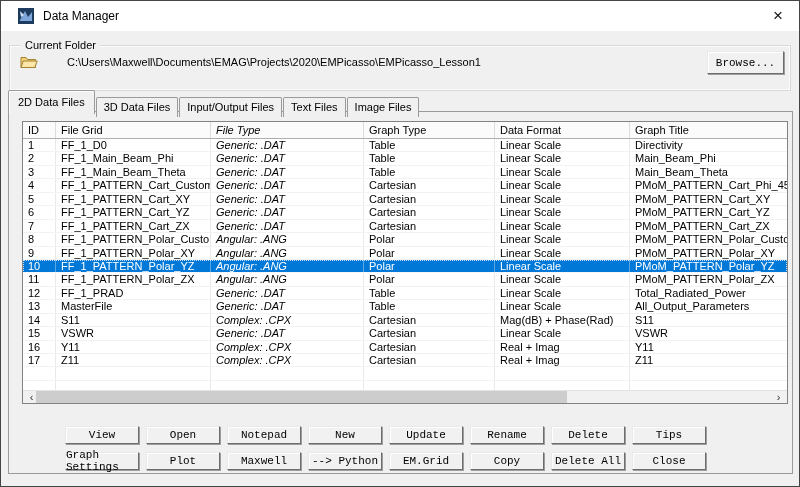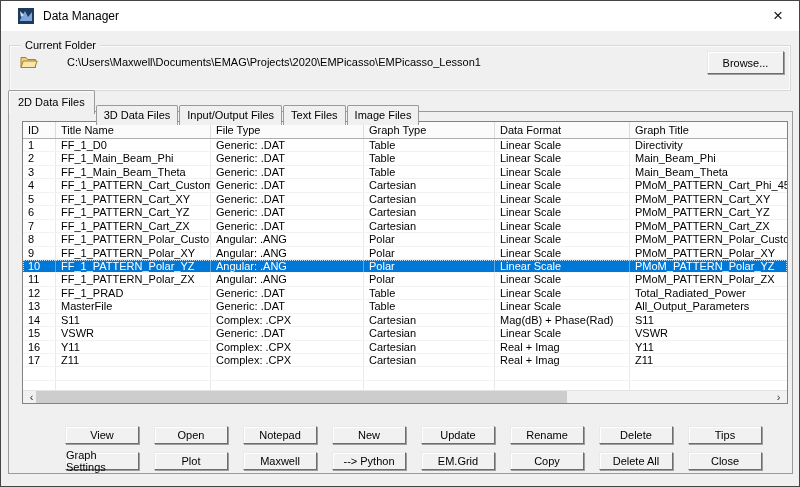--- a/index.html
+++ b/index.html
@@ -24,64 +24,64 @@
   .groupbox-label { position:absolute; top:-7px; left:11px; background:#f0f0f0;
                     padding:0 4px; font-size:11px; }
   .folder-row { position:absolute; left:10px; top:9px; display:flex; align-items:center; gap:9px; }
   .path-text { font-size:11px;margin-left:20px; }
   .browse-btn { position:absolute; right:6px; top:5px; width:77px; height:23px; }
 
   
   .wbtn { background:#f1f1f1; border:1px solid #6d6d6d;
           border-top-color:#e9e9e9; border-left-color:#e9e9e9;
           box-shadow: inset 1px 1px 0 #ffffff, 1px 1px 0 rgba(90,90,90,.55);
-          font-family:Liberation Sans, sans-serif; font-size:11px; color:#000;
+          font-family:Liberation Mono, monospace; font-size:11px; color:#000;
           display:flex; align-items:center; justify-content:center; cursor:default; }
 
   
   .tabbar { position:absolute; left:7px; top:87px; display:flex; align-items:flex-end; height:24px; z-index:3;justify-content:space-between; }
   .tab { border:1px solid #9a9a9a; border-bottom:none; background:#f0f0f0;
          padding:3px 7px 3px; margin-right:1px; height:20px; font-size:11px;
-         border-radius:2px 2px 0 0; position:relative; top:13px; }
+         border-radius:2px 2px 0 0; position:relative; top:5px; }
   .tab.active { height:24px; padding:5px 9px 5px; top:2px; z-index:4;
                 box-shadow: inset 1px 1px 0 #fdfdfd; }
 
   
   .tabpage { position:absolute; left:7px; top:110px; width:785px; height:363px;
              border:1px solid #9a9a9a; background:#f0f0f0; z-index:2;padding-left:12px; }
 
   
   .tablebox { position:absolute; left:13px; top:9px; width:766px; height:283px;
               border:1px solid #828282; background:#ffffff; overflow:hidden; }
   .thead { display:flex; height:17px; background:#fbfbfb; border-bottom:1px solid #aeaeae; }
   .th { padding:2px 0 0 5px; font-size:11px; border-right:1px solid #dcdcdc; overflow:hidden; white-space:nowrap; }
   .rows { position:absolute; left:0; top:17px; right:0; bottom:13px; overflow:hidden; background:#fff; }
   .trow { display:flex; height:13.45px; border-bottom:1px solid #f2f2f2; }
   .td { padding:0 0 0 5px; font-size:11px; line-height:13px; border-right:1px solid #e9e9e9;
         overflow:hidden; white-space:nowrap; }
   .c0 { width:33px; flex:0 0 33px; }
   .c1 { width:155px; flex:0 0 155px; }
-  .c2 { width:153px; flex:0 0 153px; }
+  .c2 { width:153px; flex:0 0 153px;font-style:italic; }
   .c3 { width:131px; flex:0 0 131px; }
   .c4 { width:135px; flex:0 0 135px; }
   .c5 { flex:1 1 auto; border-right:none; }
   .trow.selected { color:#fff; outline:1px dotted rgba(255,255,255,.75); outline-offset:-1px; }
   .trow.selected .td { border-right-color:rgba(255,255,255,.35); }
 
   
   .hscroll { position:absolute; left:0; right:0; bottom:0; height:13px; background:#f1f1f1;
              border-top:1px solid #e3e3e3; }
   .harrow { position:absolute; top:0; width:13px; height:12px; display:flex; align-items:center;
             justify-content:center; font-size:11px; color:#333; line-height:12px; }
   .harrow.left { left:2px; } .harrow.right { right:2px; }
   .hthumb { position:absolute; left:13px; top:0; width:531px; height:12px; background:#cdcdcd; }
 
   
   .btnrows { position:absolute; left:56px; top:314px; width:683px; }
-  .btnrow { display:flex; gap:15px; margin-bottom:8px; }
+  .btnrow { display:flex; gap:7px; margin-bottom:8px; }
   .btnrow .wbtn { width:74px; height:18px; flex:0 0 74px; }
 </style>
 </head>
 <body>
 
 <div class="window">
 
   <div class="titlebar">
     <svg class="appicon" viewBox="0 0 16 16">
       <rect x="0" y="0" width="16" height="16" fill="#1d3a5f"></rect>
@@ -110,21 +110,21 @@
       <div class="tab">Input/Output Files</div>
       <div class="tab">Text Files</div>
       <div class="tab">Image Files</div>
     </div>
 
   <div class="tabpage">
 
     <div class="tablebox">
       <div class="thead">
           <div class="th c0">ID</div>
-          <div class="th c1">Title Name</div>
+          <div class="th c1">File Grid</div>
           <div class="th c2">File Type</div>
           <div class="th c3">Graph Type</div>
           <div class="th c4">Data Format</div>
           <div class="th c5">Graph Title</div>
         </div>
       <div class="rows">
           <div class="trow">
             <div class="td c0">1</div>
             <div class="td c1">FF_1_D0</div>
             <div class="td c2">Generic: .DAT</div>

